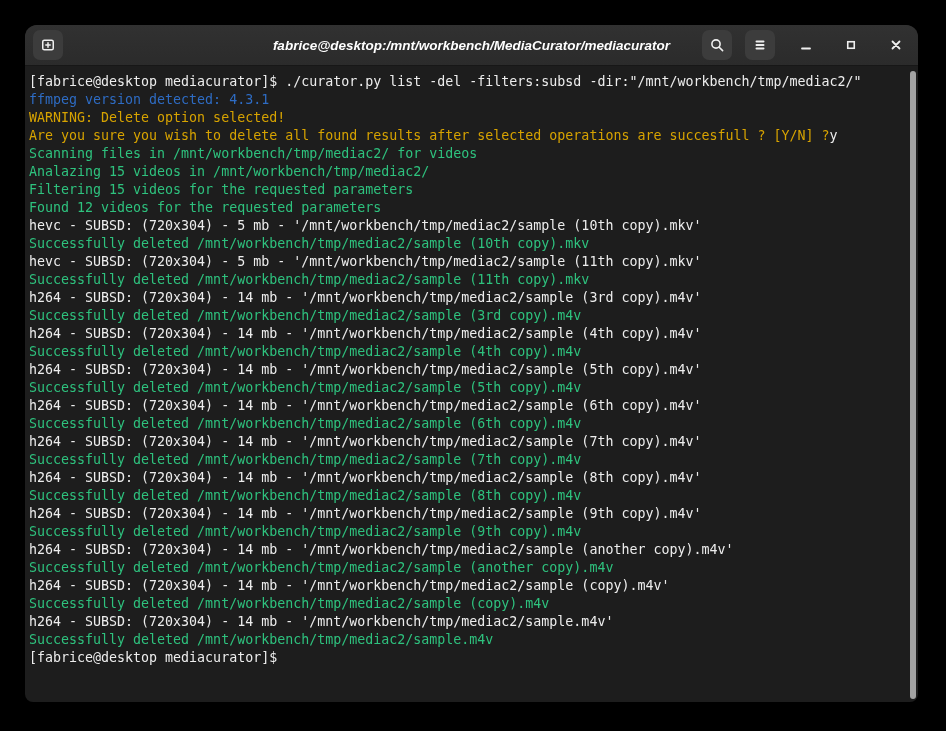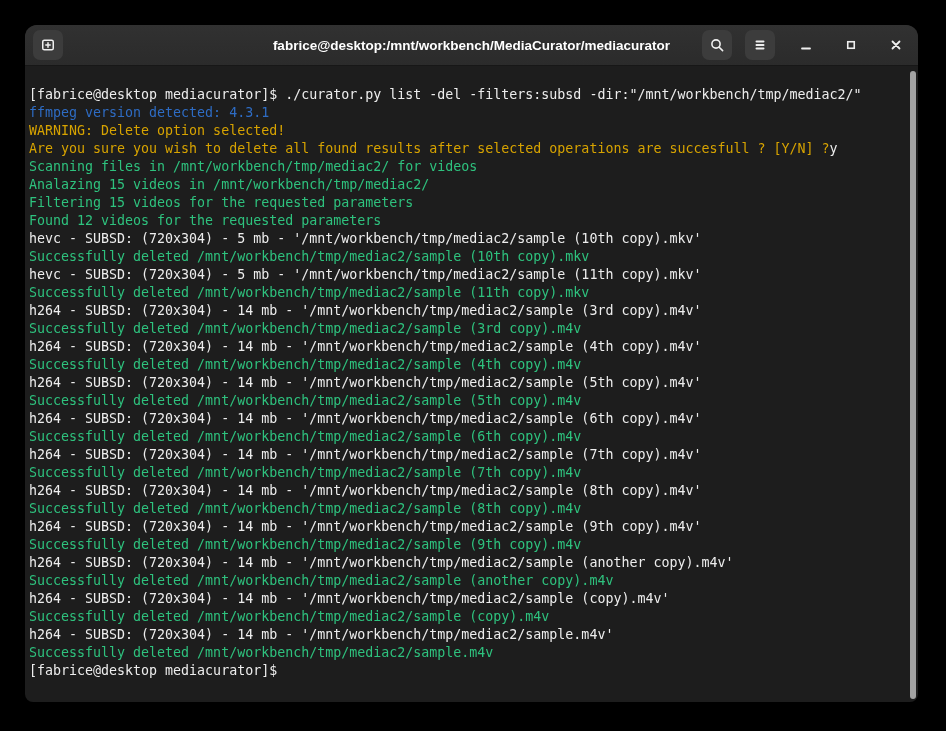--- a/index.html
+++ b/index.html
@@ -49,20 +49,21 @@
   .tb-btn + .tb-btn { margin-left: 13px; }
   .win-title {
     position: absolute;
     left: 50%;
     top: 50%;
     transform: translate(-50%, -50%);
     color: #ffffff;
     font-size: 13.5px;
     font-weight: bold;
     white-space: nowrap;
+    font-style: italic;
   }
   .tb-right {
     margin-left: auto;
     display: flex;
     align-items: center;
   }
   .winctl {
     width: 28px;
     height: 28px;
     background: transparent;
@@ -70,21 +71,21 @@
     display: flex;
     align-items: center;
     justify-content: center;
     padding: 0;
     margin-left: 17px;
     cursor: pointer;
   }
   .term {
     flex: 1;
     position: relative;
-    padding: 20px 14px 0 4px;
+    padding: 7px 14px 0 4px;
     font-family: "DejaVu Sans Mono", monospace;
     font-size: 13.3px;
     line-height: 18px;
     white-space: pre;
     color: var(--fg, #ededed);
     overflow: hidden;
   }
   .line { height: 18px; }
   .scrollbar-thumb {
     position: absolute;

